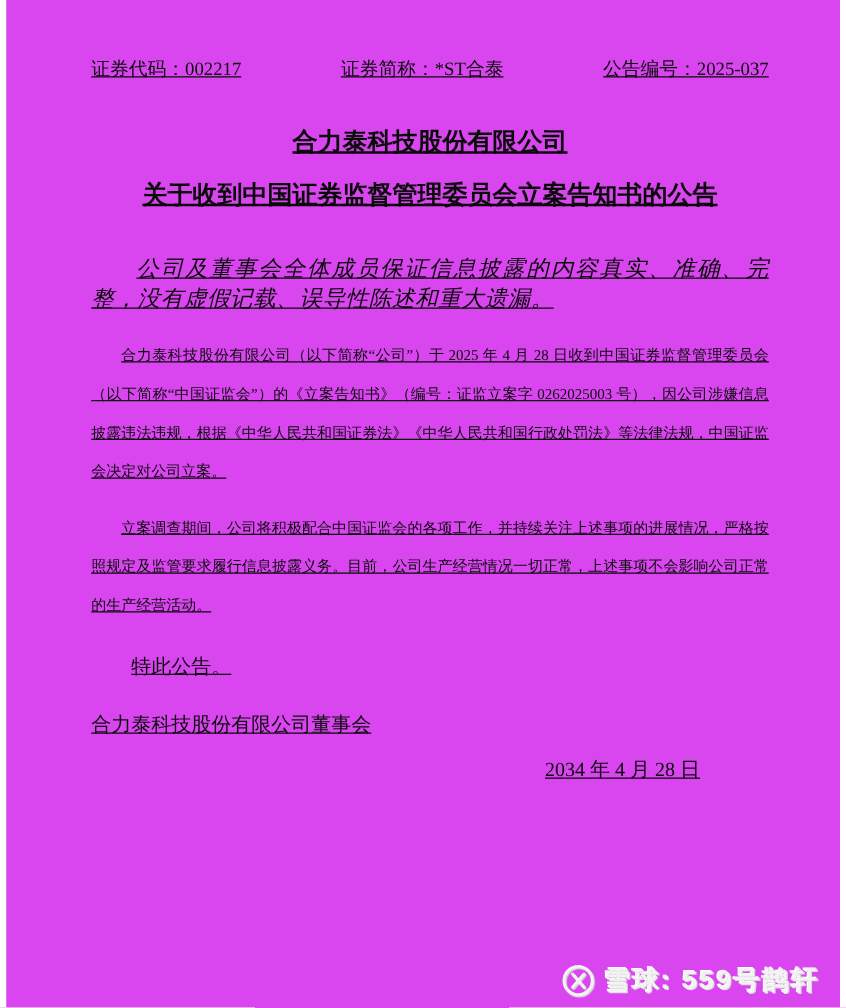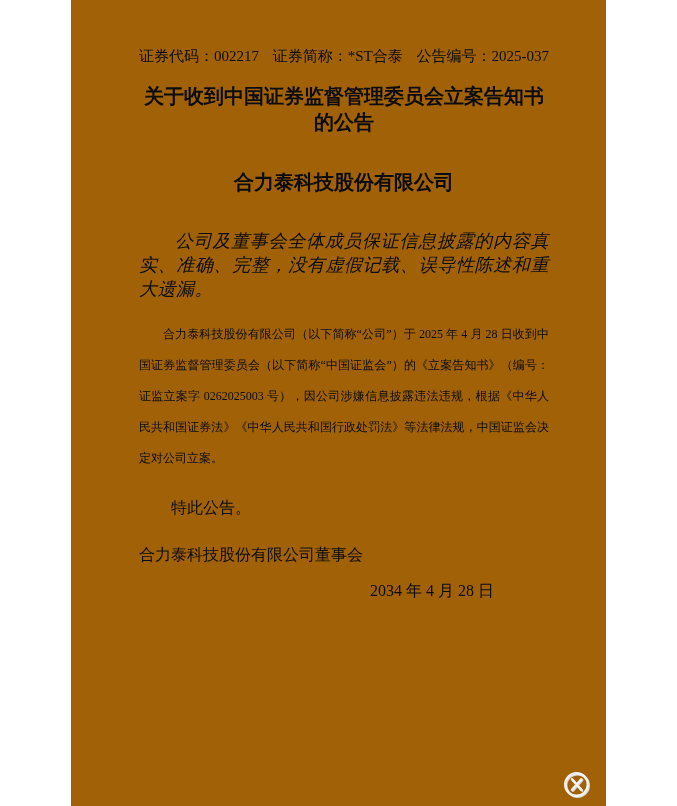--- a/index.html
+++ b/index.html
@@ -2,29 +2,30 @@
 <html><head>
 <meta charset="utf-8">
 <style>
   html, body {
     margin: 0;
     padding: 0;
     background: #ffffff;
   }
   .page {
     position: relative;
-    width: 535px;
+    width: 667px;
     height: 806px;
     margin: 0 auto;
-    background: #a16207;
+    background: #d946ef;
     box-sizing: border-box;
     padding: 0 57px 0 68px;
     overflow: hidden;
     font-family: "Liberation Serif", "DejaVu Serif", serif;
     color: #0b0b0b;
+    text-decoration: underline;
   }
   .header-row {
     margin-top: 46px;
     display: flex;
     justify-content: space-between;
     align-items: baseline;
     font-size: 15px;
     line-height: 21px;
     white-space: nowrap;
   }
@@ -96,34 +97,36 @@
 <body>
 
 <div class="page">
 
   <div class="header-row">
     <span>证券代码：002217</span>
     <span>证券简称：*ST合泰</span>
     <span>公告编号：2025-037</span>
   </div>
 
+  <div class="doc-title line1">合力泰科技股份有限公司</div>
   <div class="doc-title line2">关于收到中国证券监督管理委员会立案告知书的公告</div>
-  <div class="doc-title line1">合力泰科技股份有限公司</div>
 
   <p class="disclaimer">公司及董事会全体成员保证信息披露的内容真实、准确、完整，没有虚假记载、误导性陈述和重大遗漏。</p>
 
   <p class="para">合力泰科技股份有限公司（以下简称“公司”）于 2025 年 4 月 28 日收到中国证券监督管理委员会（以下简称“中国证监会”）的《立案告知书》（编号：证监立案字 0262025003 号），因公司涉嫌信息披露违法违规，根据《中华人民共和国证券法》《中华人民共和国行政处罚法》等法律法规，中国证监会决定对公司立案。</p>
+  <p class="para">立案调查期间，公司将积极配合中国证监会的各项工作，并持续关注上述事项的进展情况，严格按照规定及监管要求履行信息披露义务。目前，公司生产经营情况一切正常，上述事项不会影响公司正常的生产经营活动。</p>
 
   <p class="closing">特此公告。</p>
 
   <div class="signature">合力泰科技股份有限公司董事会</div>
   <div class="date">2034 年 4 月 28 日</div>
 
   <div class="watermark">
     <span>
       <svg width="27" height="27" viewBox="0 0 27 27">
         <circle cx="13.5" cy="13.5" r="11.3" fill="none" stroke="currentColor" stroke-width="2.4"></circle>
         <path d="M9 8.2 L18.2 18.8 M18.2 8.2 L9 18.8" fill="none" stroke="currentColor" stroke-width="2.4" stroke-linecap="round"></path>
       </svg>
     </span>
+    <span>雪球: 559号鹊轩</span>
   </div>
 
 </div>
 
 </body></html>

